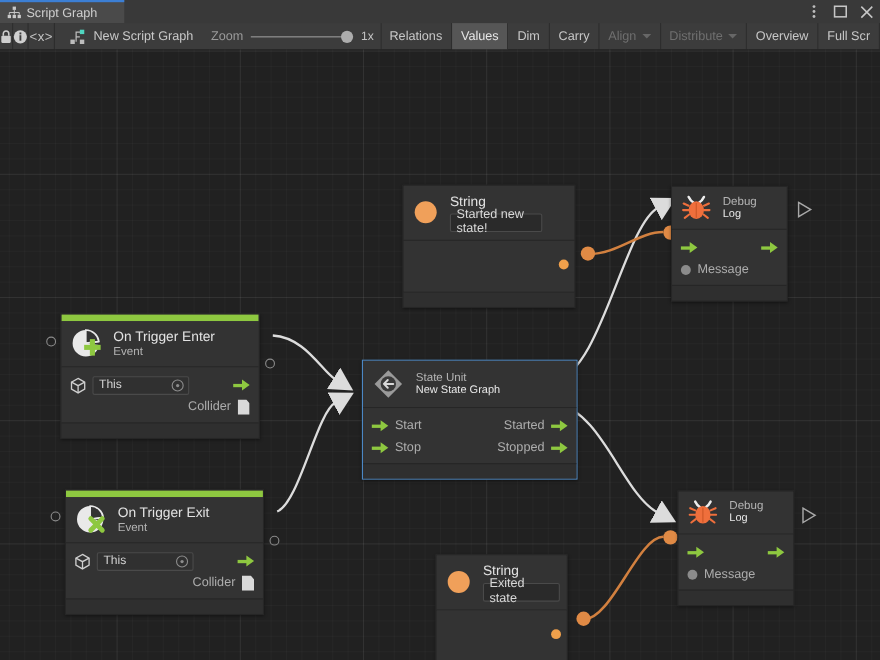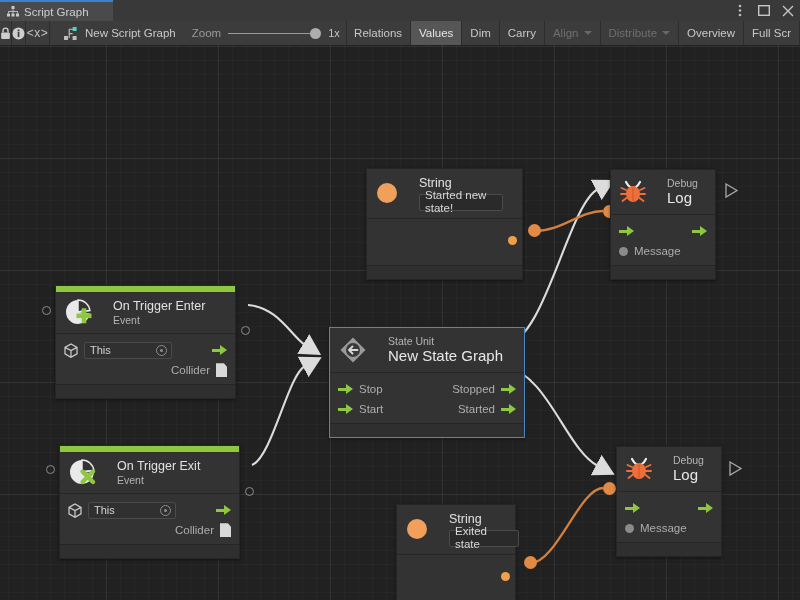--- a/index.html
+++ b/index.html
@@ -91,29 +91,29 @@
   
   .node{
     position:absolute;background:#333333;
     border:1px solid #262626;
     box-shadow:0 1px 3px rgba(0,0,0,.45);
     box-sizing:border-box;
   }
   .node.selected{border:1px solid #4b87c4;}
   .node-accent{height:6px;background:#8ec840;}
   .node-head{
-    display:flex;align-items:center;gap:21px;
+    display:flex;align-items:center;gap:11px;
     padding:7px 8px 7px 9px;
     border-bottom:1px solid #262626;
     background:#333333;
   }
   .node-head .titles{display:flex;flex-direction:column;line-height:1.18;}
   .ttl-sm{font-size:10.5px;color:#b4b4b4;}
   .ttl-lg{font-size:12.5px;color:#e2e2e2;}
-  .ttl-big{font-size:15px;color:#e8e8e8;}
+  .ttl-big{font-size:10px;color:#e8e8e8;}
   .node-body{padding:6px 8px 4px 8px;background:#333333;}
   .node-foot{height:13px;background:#2f2f2f;border-top:1px solid #262626;}
 
   .row{display:flex;align-items:center;justify-content:space-between;min-height:20px;}
   .row-left{display:flex;align-items:center;gap:6px;}
   .row-right{display:flex;align-items:center;gap:6px;}
   .port-label{font-size:11.5px;color:#adadad;}
 
   
   .objfield{
@@ -396,34 +396,34 @@
         </span>
         <div class="titles">
           <span class="ttl-sm">State Unit</span>
           <span class="ttl-big">New  State  Graph</span>
         </div>
       </div>
       <div class="node-body">
         <div class="row">
           <span class="row-left">
             <span class="arrow-in"></span>
+            <span class="port-label">Start</span>
+          </span>
+          <span class="row-right">
+            <span class="port-label">Started</span>
+            <span class="arrow-out"></span>
+          </span>
+        </div>
+        <div class="row">
+          <span class="row-left">
+            <span class="arrow-in"></span>
             <span class="port-label">Stop</span>
           </span>
           <span class="row-right">
             <span class="port-label">Stopped</span>
-            <span class="arrow-out"></span>
-          </span>
-        </div>
-        <div class="row">
-          <span class="row-left">
-            <span class="arrow-in"></span>
-            <span class="port-label">Start</span>
-          </span>
-          <span class="row-right">
-            <span class="port-label">Started</span>
             <span class="arrow-out"></span>
           </span>
         </div>
       </div>
       <div class="node-foot"></div>
     </div>
 
     <div class="node" style="left:59px;top:400px;width:181px;">
       <div class="node-accent"></div>
       <div class="node-head">

